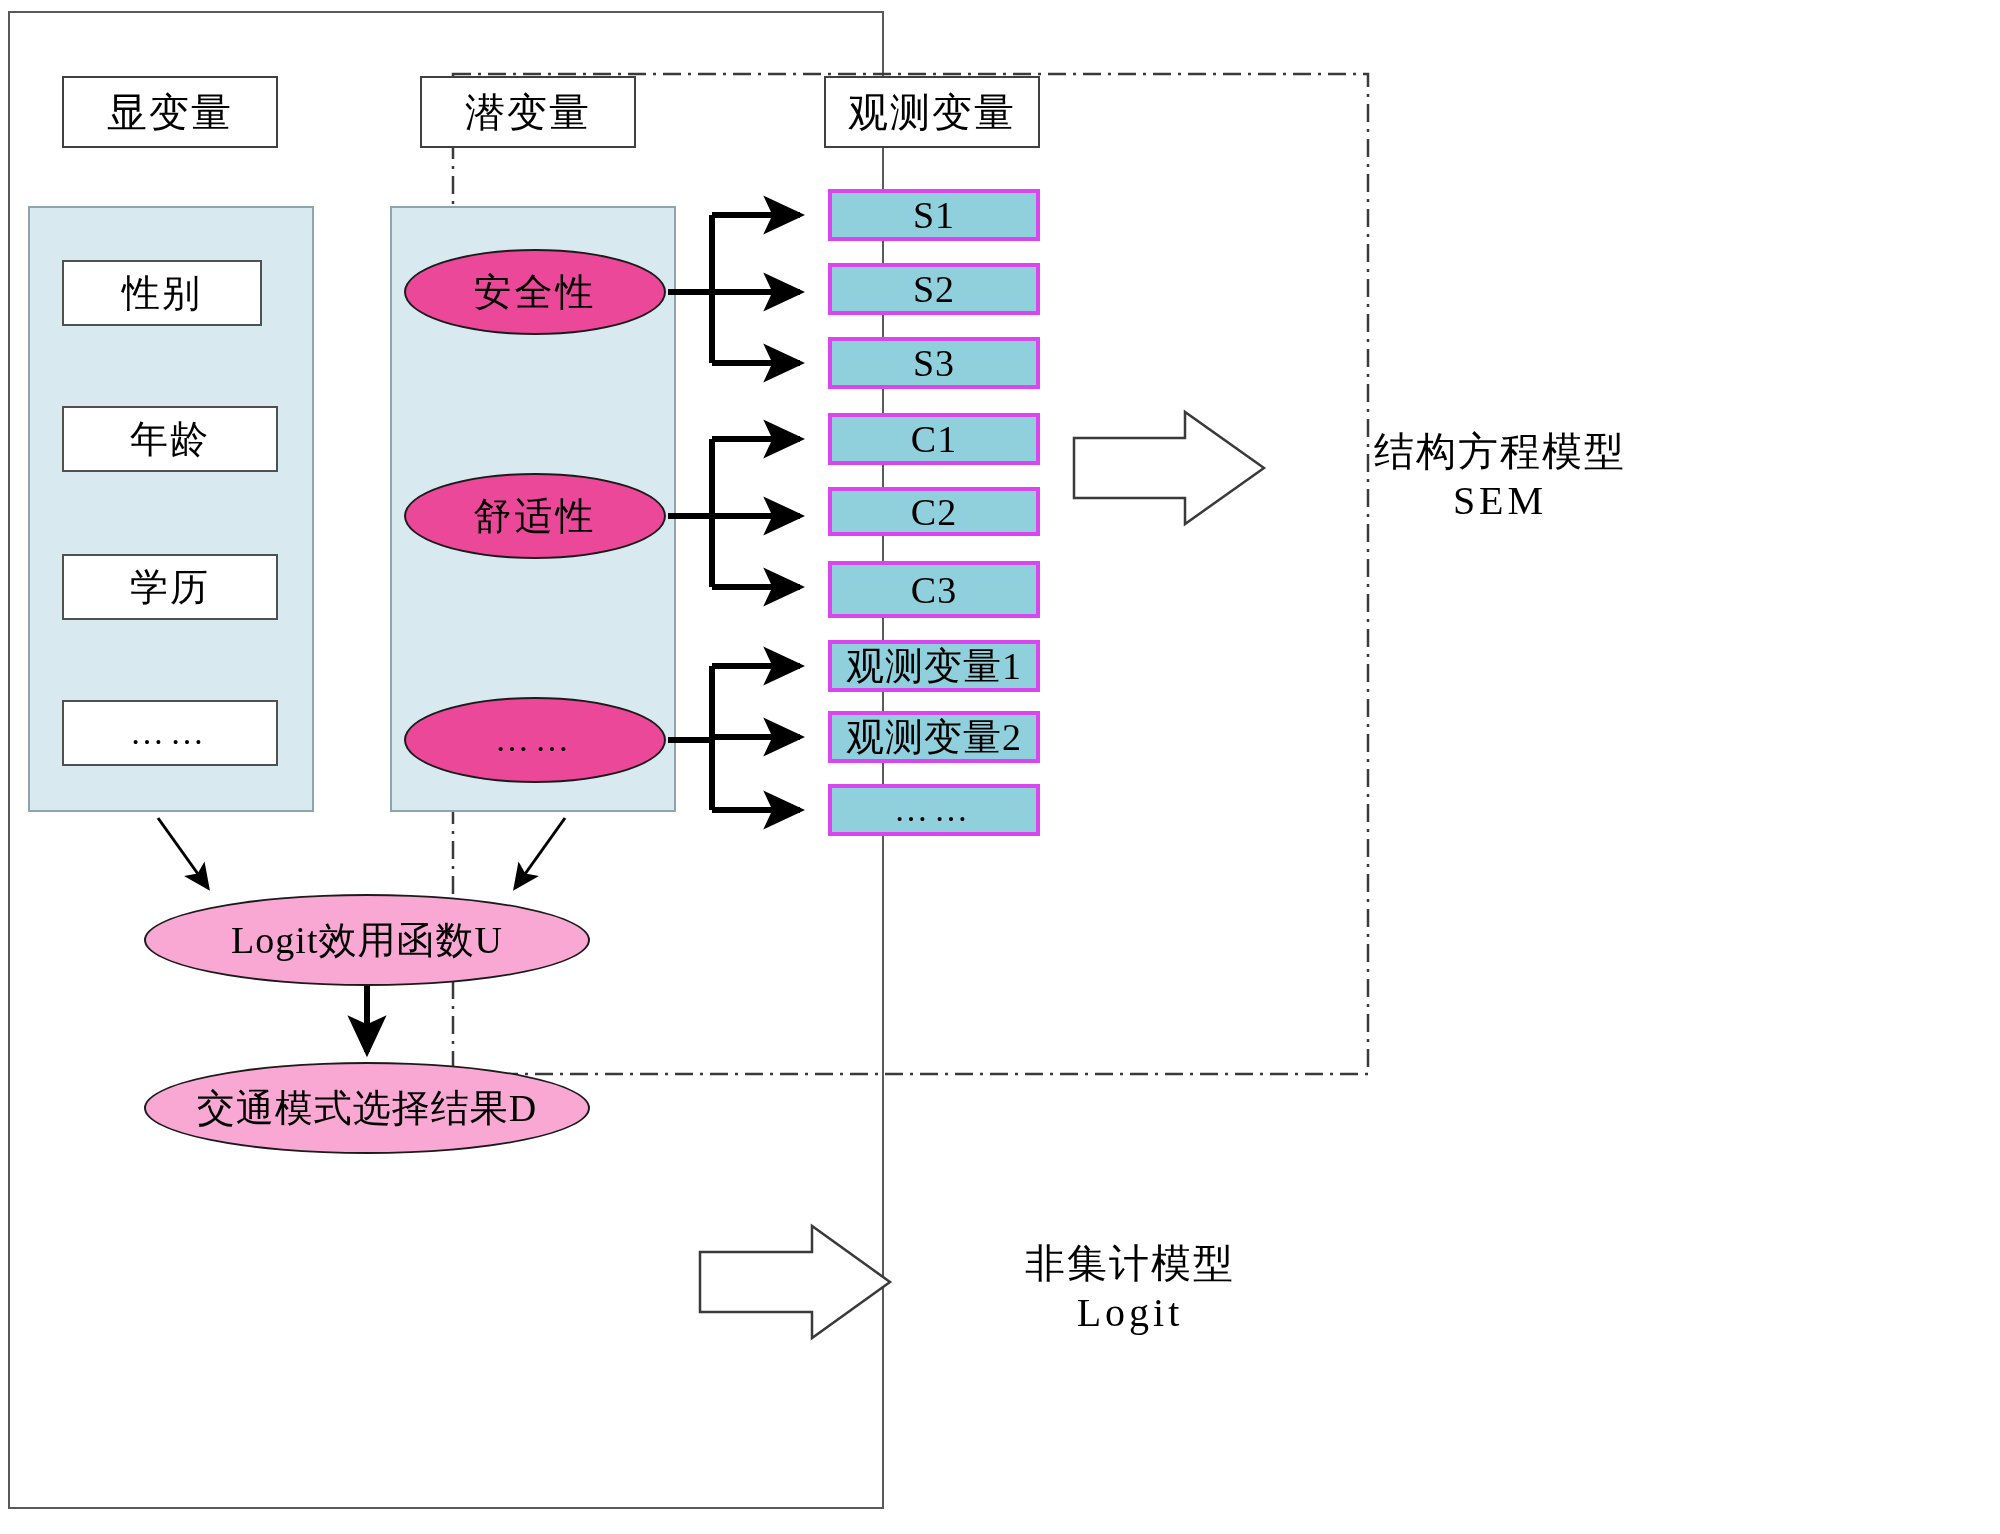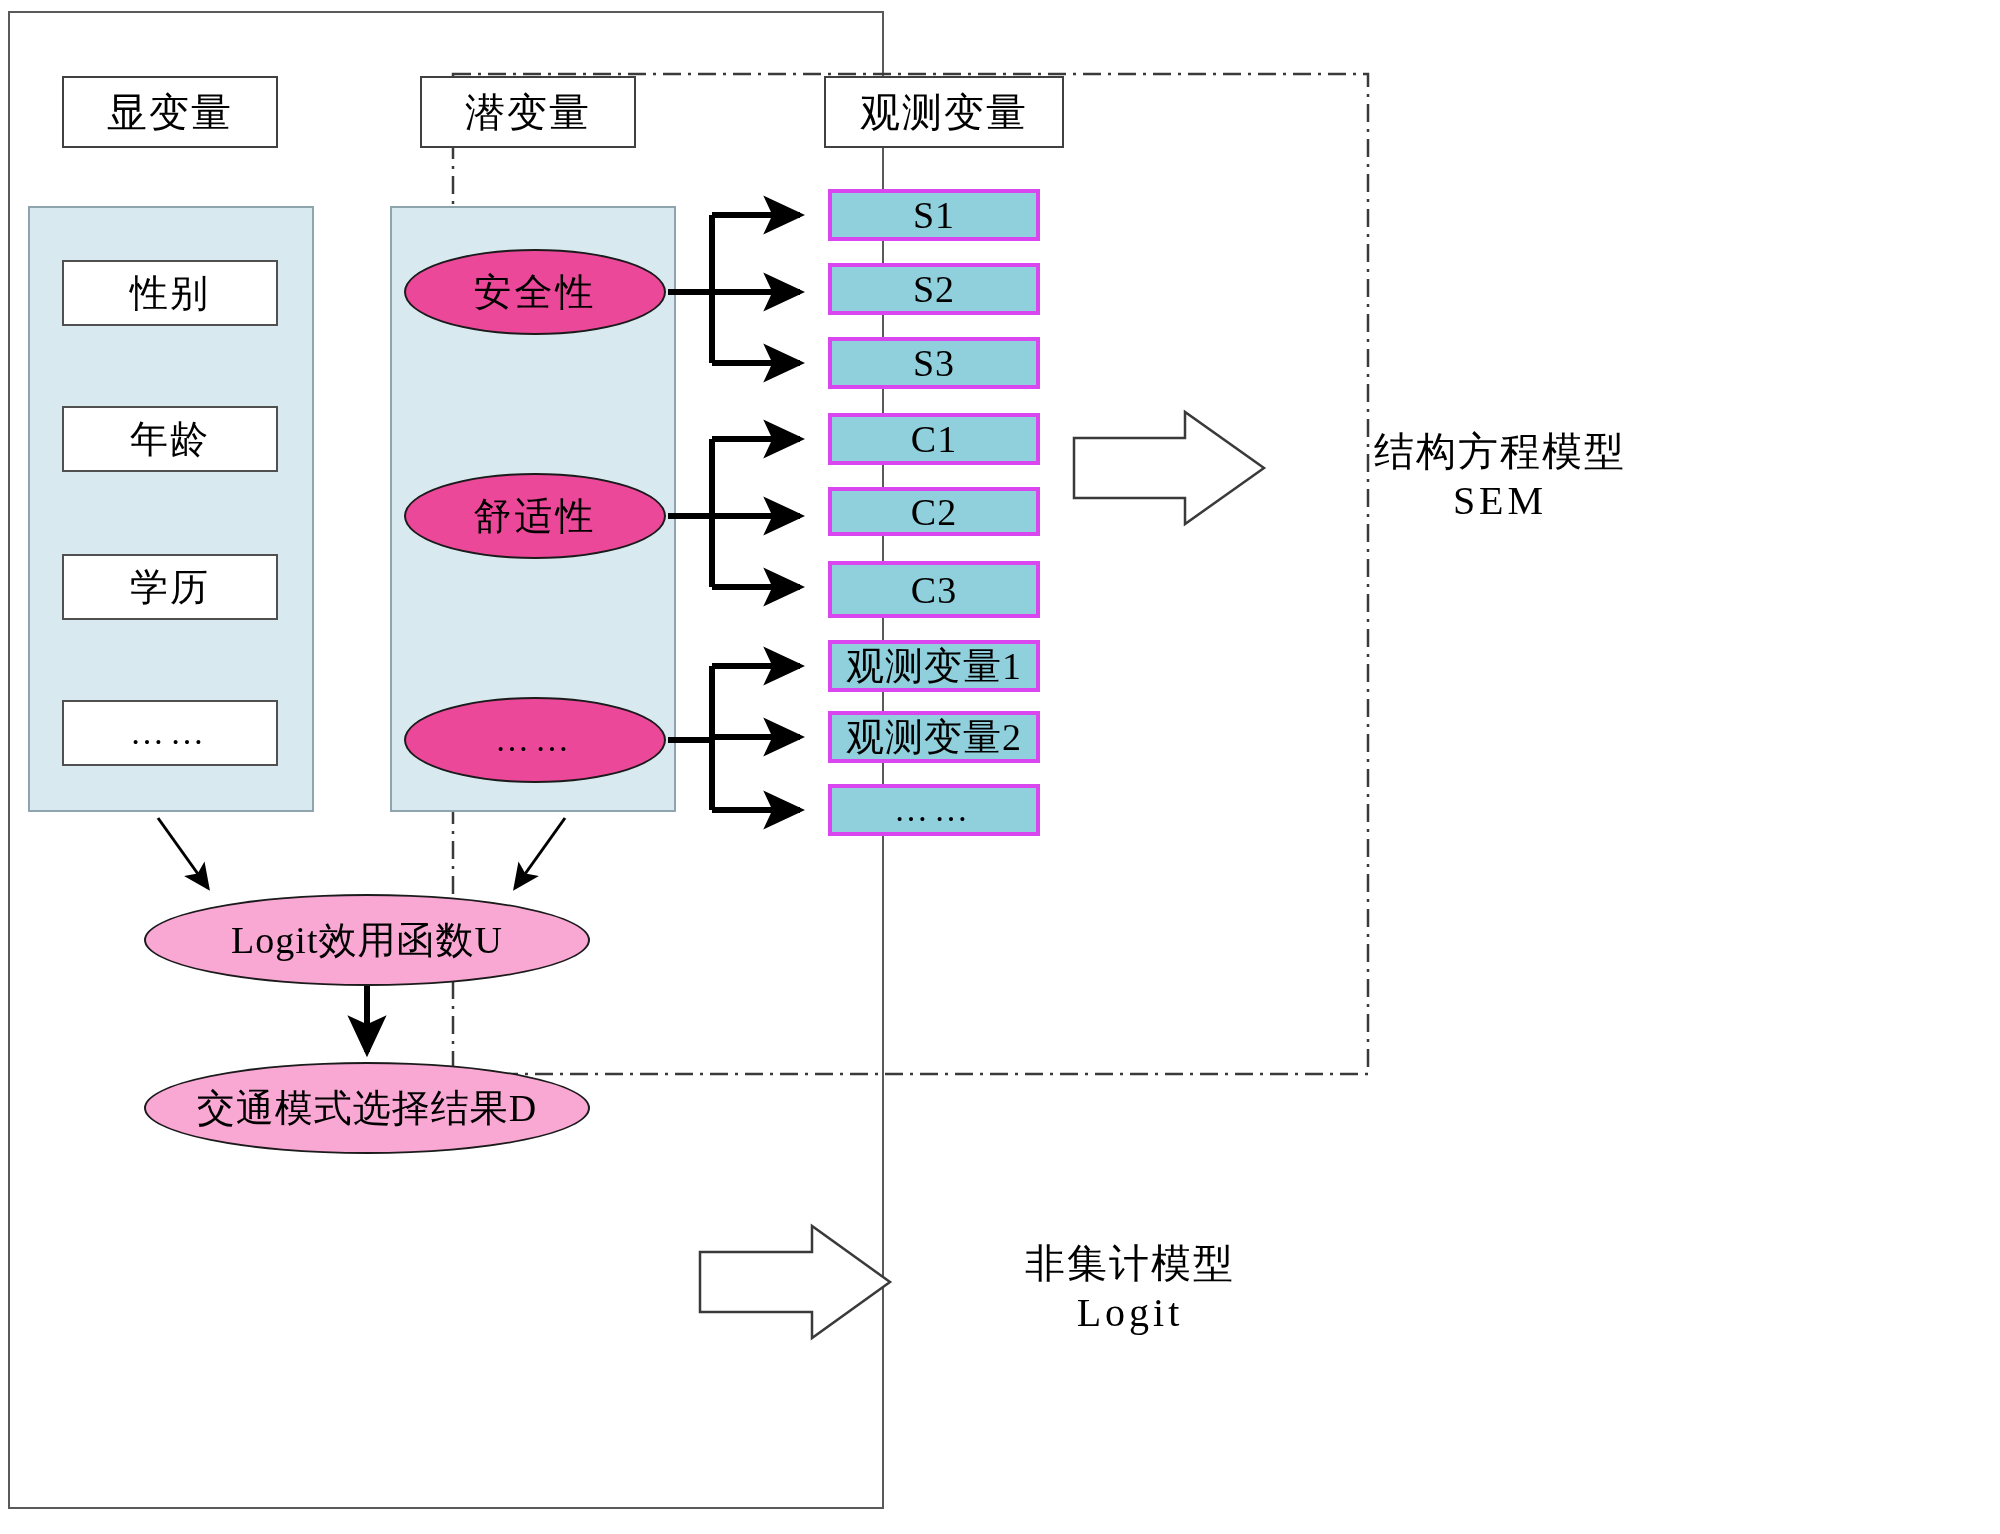--- a/index.html
+++ b/index.html
@@ -49,25 +49,25 @@
 <div id="stage">
 
   <div class="frame-solid" style="left:8px;top:11px;width:876px;height:1498px;"></div>
 
   <svg class="svgl">
     <rect x="453" y="74" width="915" height="1000" fill="none" stroke="#3a3a3a" stroke-width="2.5" stroke-dasharray="18 7 3 7"></rect>
   </svg>
 
   <div class="hdr" style="left:62px;top:76px;width:216px;height:72px;">显变量</div>
   <div class="hdr" style="left:420px;top:76px;width:216px;height:72px;">潜变量</div>
-  <div class="hdr" style="left:824px;top:76px;width:240px;height:72px;">观测变量</div>
+  <div class="hdr" style="left:824px;top:76px;width:216px;height:72px;">观测变量</div>
 
   <div class="panel" style="left:28px;top:206px;width:286px;height:606px;"></div>
 
-  <div class="wbox" style="left:62px;top:260px;width:216px;height:66px;">性别</div>
+  <div class="wbox" style="left:62px;top:260px;width:200px;height:66px;">性别</div>
   <div class="wbox" style="left:62px;top:406px;width:216px;height:66px;">年龄</div>
   <div class="wbox" style="left:62px;top:554px;width:216px;height:66px;">学历</div>
   <div class="wbox dots" style="left:62px;top:700px;width:216px;height:66px;">……</div>
 
   <div class="panel" style="left:390px;top:206px;width:286px;height:606px;"></div>
 
   <div class="ell" style="left:404px;top:249px;width:262px;height:86px;">安全性</div>
   <div class="ell" style="left:404px;top:473px;width:262px;height:86px;">舒适性</div>
   <div class="ell dots" style="left:404px;top:697px;width:262px;height:86px;">……</div>
 

